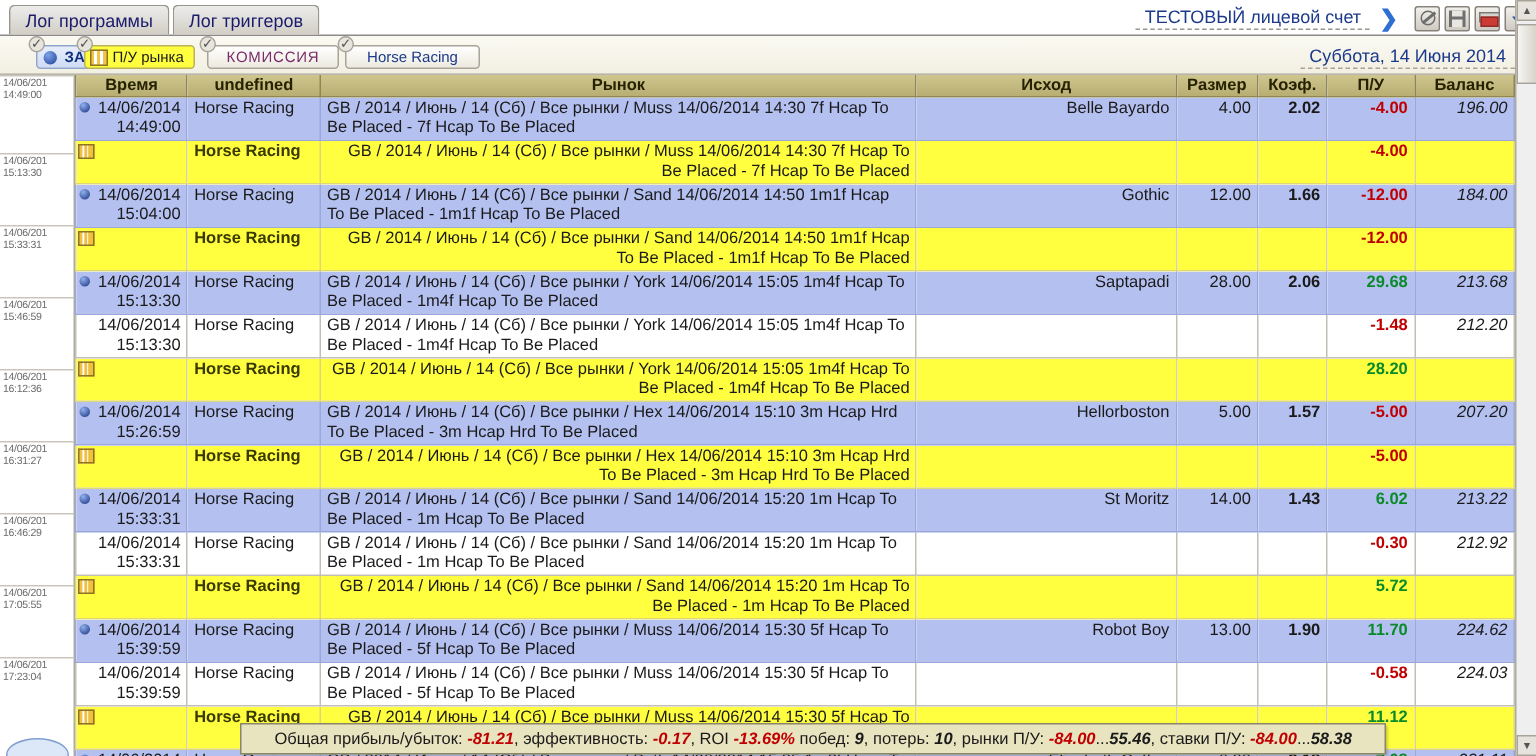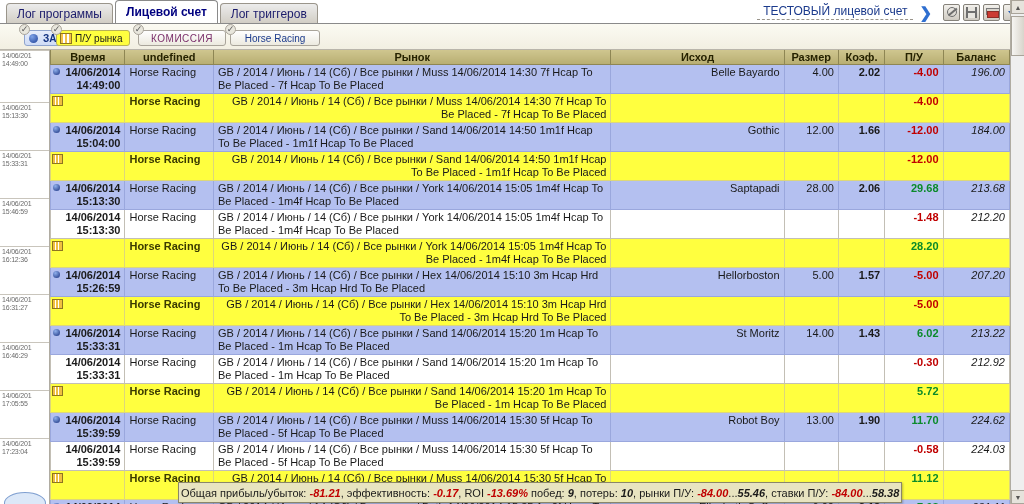--- a/index.html
+++ b/index.html
@@ -188,21 +188,21 @@
     border: 1px solid #c3bfb5;
     padding: 1px 4px; vertical-align: top;
     overflow: hidden; white-space: normal;
     line-height: 13px;
   }
   tr.bet { background: #b4c0f0; }
   tr.bet td { border-color: #9aa7dd; }
   tr.plain { background: #ffffff; }
   tr.market { background: #ffff3f; }
   tr.market td { border-color: #ddd77a; height: 17px; }
-  td.c-time { width: 74px; text-align: right; font-weight: bold; position: relative; padding-right: 4px; padding-left: 14px; }
+  td.c-time { width: 74px; text-align: right; font-weight: normal; position: relative; padding-right: 4px; padding-left: 14px; }
   td.c-type { width: 88px; text-align: left; }
   td.c-market { width: 395px; text-align: left; }
   td.c-out { width: 172px; text-align: right; }
   td.c-size { width: 54px; text-align: right; margin-left: 40px; }
   td.c-odds { width: 46px; text-align: right; font-weight: bold; }
   td.c-pl { width: 58px; text-align: right; font-weight: bold; }
   td.c-bal { width: 66px; text-align: right; font-style: italic; }
   tr.market td.c-market { text-align: right; font-weight: normal; }
   tr.market td.c-type { font-weight: bold; color: #3a3a00; }
   .pos { color: #0a8a2a; }
@@ -235,38 +235,34 @@
     position: absolute; top: 16px; left: 0; width: 14px; height: 40px;
     background: linear-gradient(90deg,#f6f5f2,#d8d4cb);
     border: 1px solid #a9a49a;
   }
 
   
   .tooltip {
     position: absolute; left: 160px; top: 482px;
     height: 21px; display: flex; align-items: center;
     background: #e8e4c0; border: 1px solid #8a8669;
-    padding: 0 2px; font-size: 11px; color: #1a1a1a;
+    padding: 0 22px; font-size: 11px; color: #1a1a1a;
     white-space: nowrap; z-index: 20;
     box-shadow: 1px 1px 2px rgba(0,0,0,.25);
-    margin-left: 18px;
   }
   .tooltip b { font-weight: bold; font-style: italic; }
 </style>
 </head>
 <body>
 
 <div id="app">
 
   <div class="tabbar">
     <div class="tab">
         <span>Лог программы</span>
-      </div>
-    <div class="tab active">
-        <span>Лицевой счет</span>
       </div>
     <div class="tab">
         <span>Лог триггеров</span>
       </div>
 
     <div class="tabbar-right">
       <div class="acct-label">ТЕСТОВЫЙ лицевой счет</div>
       <div class="arrow-right">❯</div>
       <div class="tb-btn">
           <span class="ico-none"></span>
@@ -297,20 +293,21 @@
     <div class="chip chip-kom">
       <span class="tick">✓</span>
       <span class="lbl">КОМИССИЯ</span>
     </div>
     <div class="chip chip-hr">
       <span class="tick">✓</span>
       <span class="lbl">Horse Racing</span>
     </div>
   </div>
 
+  <div class="dateline">Суббота, 14 Июня 2014</div>
 
   <div class="gutter">
     <div id="gutter-ticks">
         <div class="tick-row" style="top: 0px; height: 52px;">
           <span>14/06/201</span>
           <span>14:49:00</span>
         </div>
         <div class="tick-row" style="top: 52px; height: 48px;">
           <span>14/06/201</span>
           <span>15:13:30</span>

